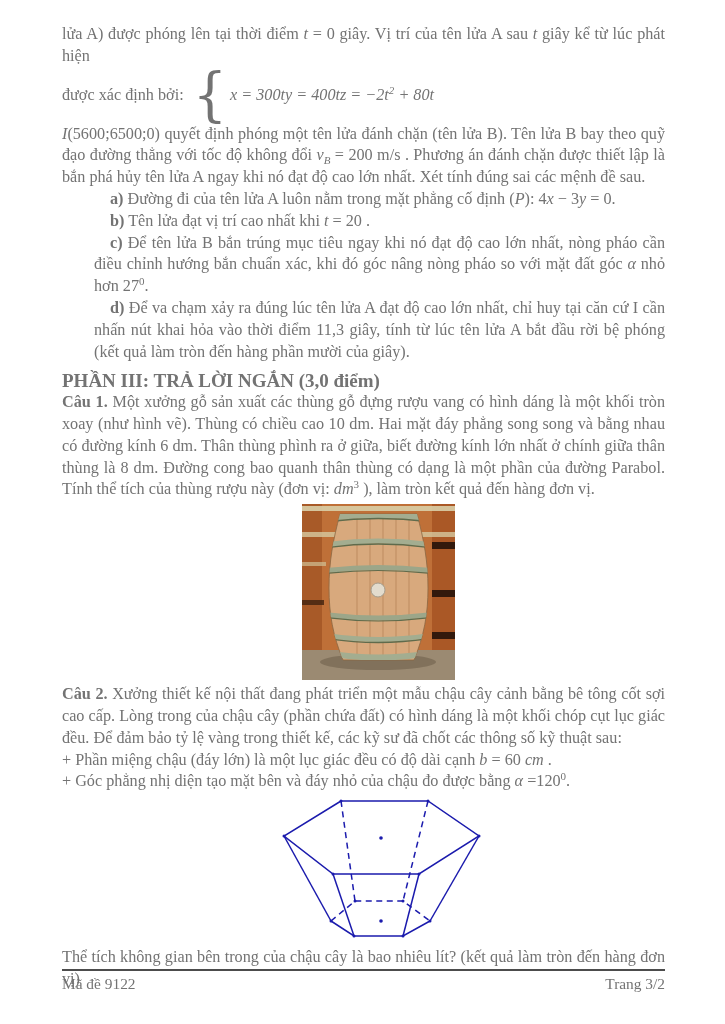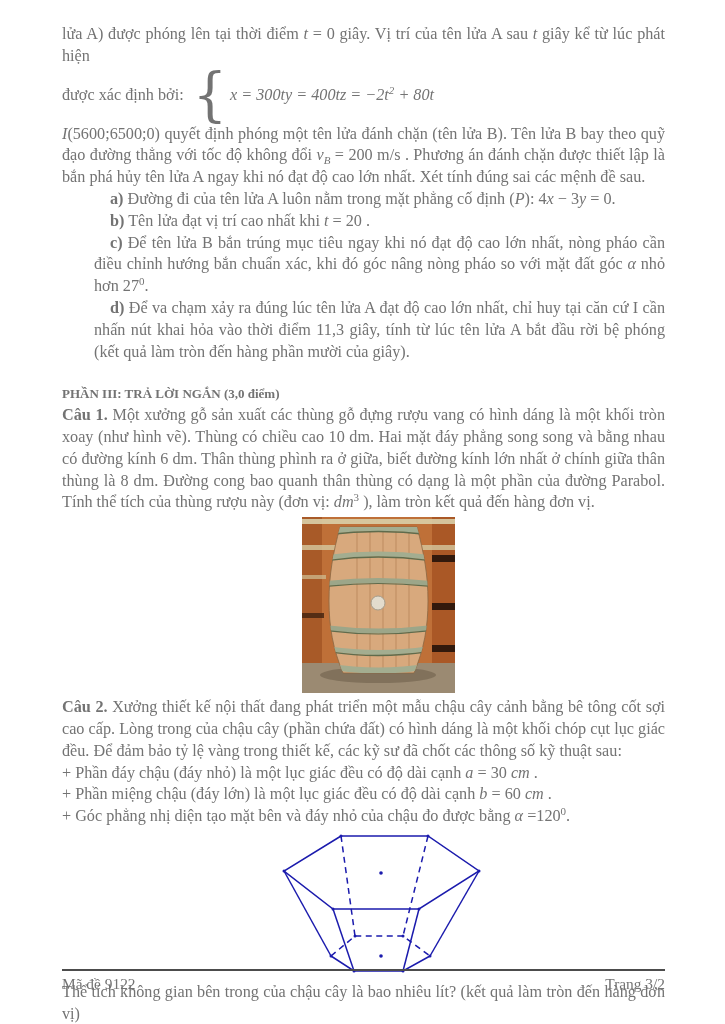--- a/index.html
+++ b/index.html
@@ -23,21 +23,21 @@
   .eq-row{display:flex;align-items:center;margin:1px 0;}
   .eq-lead{white-space:nowrap;}
   .brace{
     font-family:"DejaVu Serif",serif;
     font-size:54px;font-weight:400;line-height:1;
     margin:0 3px 0 9px;transform:scaleY(1.08);
   }
   .eq-stack{display:flex;flex-direction:row;}
   .eq{font-style:italic;line-height:18.5px;white-space:nowrap;}
   .eq-tail{margin-left:34px;}
-  .part3{font-weight:bold;margin-top:20px;font-size:13px;}
+  .part3{font-weight:bold;margin-top:7px;font-size:19px;}
   .cau-label{font-weight:bold;}
   figure{margin:0;}
   .barrel-fig svg{display:block;margin:3px auto 4px;transform:translateX(15px);}
   .frustum-fig svg{display:block;margin:4px auto 2px;transform:translateX(16px);}
   .footer{
     position:absolute;left:62px;right:60px;bottom:29px;
     border-top:2px solid #4c4c4c;
     padding-top:2px;
     display:flex;justify-content:space-between;
     font-size:15.4px;
@@ -116,21 +116,20 @@
           <path d="M22,131 Q76,140 131,131" stroke="#a3ad90" stroke-width="5"></path>
           <path d="M22,134 Q76,143 131,134" stroke="#5f6b4c" stroke-width="1.3"></path>
           <path d="M26,149 Q76,158 127,149" stroke="#a3ad90" stroke-width="6"></path>
         </g>
         <circle cx="76" cy="86" r="7" fill="#e3dccd" stroke="#a59c8b" stroke-width="1"></circle>
       </g>
     </svg>
   </figure>
 
   <p><span class="cau-label">Câu 2.</span> <span>Xưởng thiết kế nội thất đang phát triển một mẫu chậu cây cảnh bằng bê tông cốt sợi cao cấp. Lòng trong của chậu cây (phần chứa đất) có hình dáng là một khối chóp cụt lục giác đều. Để đảm bảo tỷ lệ vàng trong thiết kế, các kỹ sư đã chốt các thông số kỹ thuật sau:</span></p>
-  <p>+ Phần đáy chậu (đáy nhỏ) là một lục giác đều có độ dài cạnh  <i>a</i> = 30 <i>cm</i> .</p>
   <p>+ Phần miệng chậu (đáy lớn) là một lục giác đều có độ dài cạnh  <i>b</i> = 60 <i>cm</i> .</p>
   <p>+ Góc phẳng nhị diện tạo mặt bên và đáy nhỏ của chậu đo được bằng  <i>α</i> =120<sup>0</sup>.</p>
 
   <figure class="frustum-fig">
     <svg width="212" height="148" viewBox="0 0 212 148" xmlns="http://www.w3.org/2000/svg">
       <g fill="none" stroke-width="1.5" stroke="#1b1bad">
         <polyline points="67,4 154,4 205,39 145,77 59,77 10,39 67,4"></polyline>
         <polyline points="57,124 80,139 129,139 156,124"></polyline>
         <line x1="10" y1="39" x2="57" y2="124"></line>
         <line x1="205" y1="39" x2="156" y2="124"></line>

